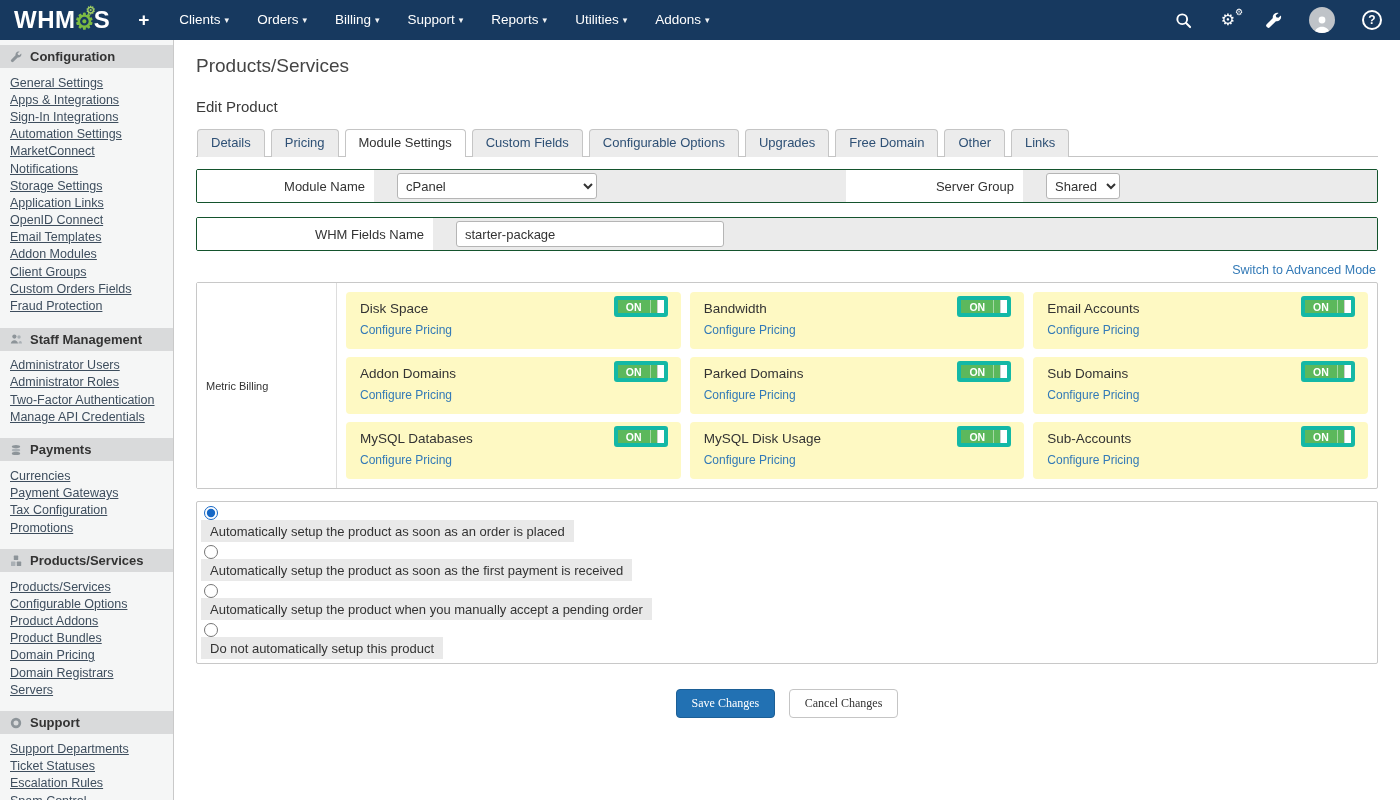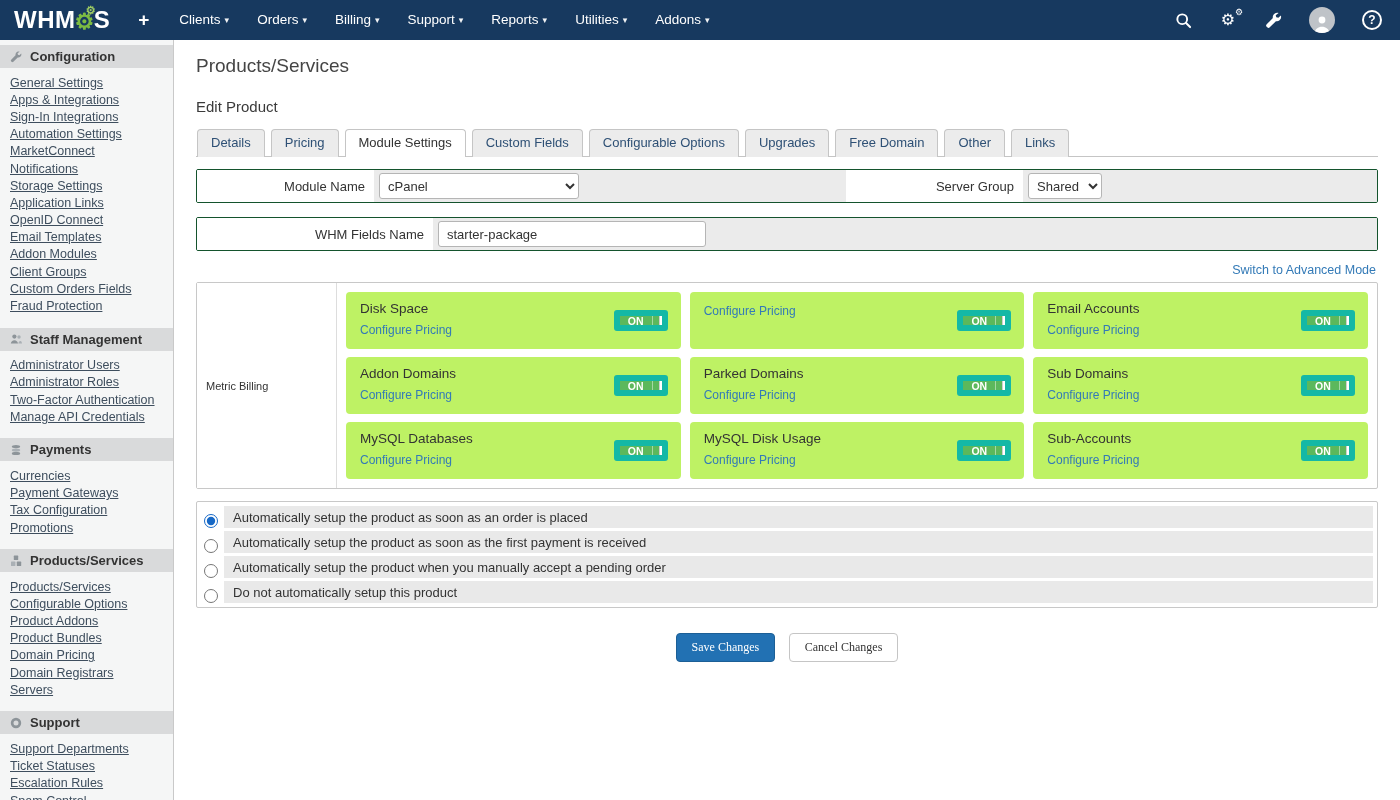--- a/index.html
+++ b/index.html
@@ -47,48 +47,48 @@
 
   .tabs { display:flex; gap:6px; margin-top:13px; border-bottom:1px solid #c5c5c5; padding:0 1px; }
   .tab { padding:5px 13px 6px; font-size:13px; color:#2e5075; background:#ececec;
     border:1px solid #c5c5c5; border-bottom:none; border-radius:4px 4px 0 0;
     cursor:pointer; position:relative; top:1px; white-space:nowrap; }
   .tab.active { background:#fff; color:#333; padding-bottom:7px; }
 
   .form-box { border:1px solid #14532d; border-radius:2px; display:flex; height:34px; margin-top:12px; overflow:hidden; }
   .cell-label { background:#fff; display:flex; align-items:center; justify-content:flex-end;
     padding-right:9px; font-size:13px; color:#333; white-space:nowrap; }
-  .cell-field { background:#ebebeb; display:flex; align-items:center; padding-left:5px; }
+  .cell-field { background:#ebebeb; display:flex; align-items:center; padding-left:23px; }
   .w-label1 { width:15%; } .w-field1 { width:40%; } .w-label2 { width:15%; } .w-field2 { width:30%; }
   .w-label-pkg { width:20%; } .w-field-pkg { width:80%; }
   select { height:26px; font-size:13px; font-family:inherit; color:#333; border:1px solid #b5b5b5;
     border-radius:3px; background:#fff; padding:2px 4px; }
   .sel-module { width:200px; } .sel-server { width:74px; }
   input[type=text] { height:26px; width:268px; font-size:13px; font-family:inherit; color:#333;
     border:1px solid #b5b5b5; border-radius:3px; padding:2px 8px; background:#fff; }
 
   .advanced-row { text-align:right; margin:9px 2px 2px; }
   .advanced-link { font-size:12.5px; color:#337ab7; text-decoration:none; cursor:pointer; }
 
   .metric-box { border:1px solid #c8c8c8; border-radius:2px; display:flex; margin-top:4px; }
   .metric-label { width:140px; border-right:1px solid #ddd; display:flex; align-items:center;
     padding-left:9px; font-size:11px; color:#333; background:#fff; }
   .metric-grid { flex:1; padding:9px; display:grid; grid-template-columns:repeat(3,1fr); gap:8px 9px; }
-  .metric-card { background:#bef264; border-radius:4px; padding:9px 14px; position:relative; height:57px; }
+  .metric-card { background:#fef9c3; border-radius:4px; padding:9px 14px; position:relative; height:57px; }
   .metric-title { font-size:13.5px; color:#333; margin-bottom:4px; }
   .metric-link { font-size:12px; color:#337ab7; text-decoration:none; cursor:pointer; }
-  .toggle { position:absolute; right:13px; top:18px; width:54px; height:21px;
-    border:6px solid #14b8a6; border-radius:3px; display:flex; overflow:hidden; background:#fff; cursor:pointer; }
+  .toggle { position:absolute; right:13px; top:4px; width:54px; height:21px;
+    border:4px solid #14b8a6; border-radius:3px; display:flex; overflow:hidden; background:#fff; cursor:pointer; }
   .toggle .on { width:32px; background:#5cb85c; color:#fff; font-size:10.5px; font-weight:bold;
     display:flex; align-items:center; justify-content:center; }
   .toggle .knob { width:7px; background:#5cb85c; border-left:1px solid rgba(255,255,255,.45); }
   .toggle .off { flex:1; background:#fff; border-left:1px solid #cfcfcf; }
 
   .setup-box { border:1px solid #c8c8c8; border-radius:2px; margin-top:12px; padding:4px; background:#fff; }
-  .setup-row { display:flex; align-items:flex-end; margin-top:3px; }
+  .setup-row { display:flex; align-items:flex-start; margin-top:3px;flex-direction:column; }
   .setup-row:first-child { margin-top:0; }
   .setup-row input[type=radio] { width:14px; height:14px; margin:0 6px 0 3px; accent-color:#1668c6; flex:0 0 14px; cursor:pointer; }
   .setup-bar { flex:1; background:#e9e9e9; font-size:13px; color:#333; padding:3.5px 9px; line-height:15px; cursor:default; }
 
   .btn-row { text-align:center; margin-top:25px; }
   .btn { font-family:Liberation Serif, serif; font-size:12px; padding:6px 15px; border-radius:4px; cursor:pointer; }
   .btn-save { background:#2271b3; border:1px solid #1c5f96; color:#fff; }
   .btn-cancel { background:#fff; border:1px solid #c5c5c5; color:#333; margin-left:9px; }
 </style>
 </head>
@@ -282,21 +282,21 @@
     </div>
 
     <div class="metric-box">
       <div class="metric-label">Metric Billing</div>
       <div class="metric-grid">
           <div class="metric-card"><div class="metric-title">Disk Space</div><a class="metric-link">Configure Pricing</a><div class="toggle">
               <div class="on">ON</div>
               <div class="knob"></div>
               <div class="off"></div>
             </div></div>
-          <div class="metric-card"><a class="metric-link">Configure Pricing</a><div class="toggle">
+          <div class="metric-card"><div class="metric-title">Bandwidth</div><a class="metric-link">Configure Pricing</a><div class="toggle">
               <div class="on">ON</div>
               <div class="knob"></div>
               <div class="off"></div>
             </div></div>
           <div class="metric-card"><div class="metric-title">Email Accounts</div><a class="metric-link">Configure Pricing</a><div class="toggle">
               <div class="on">ON</div>
               <div class="knob"></div>
               <div class="off"></div>
             </div></div>
           <div class="metric-card"><div class="metric-title">Addon Domains</div><a class="metric-link">Configure Pricing</a><div class="toggle">

